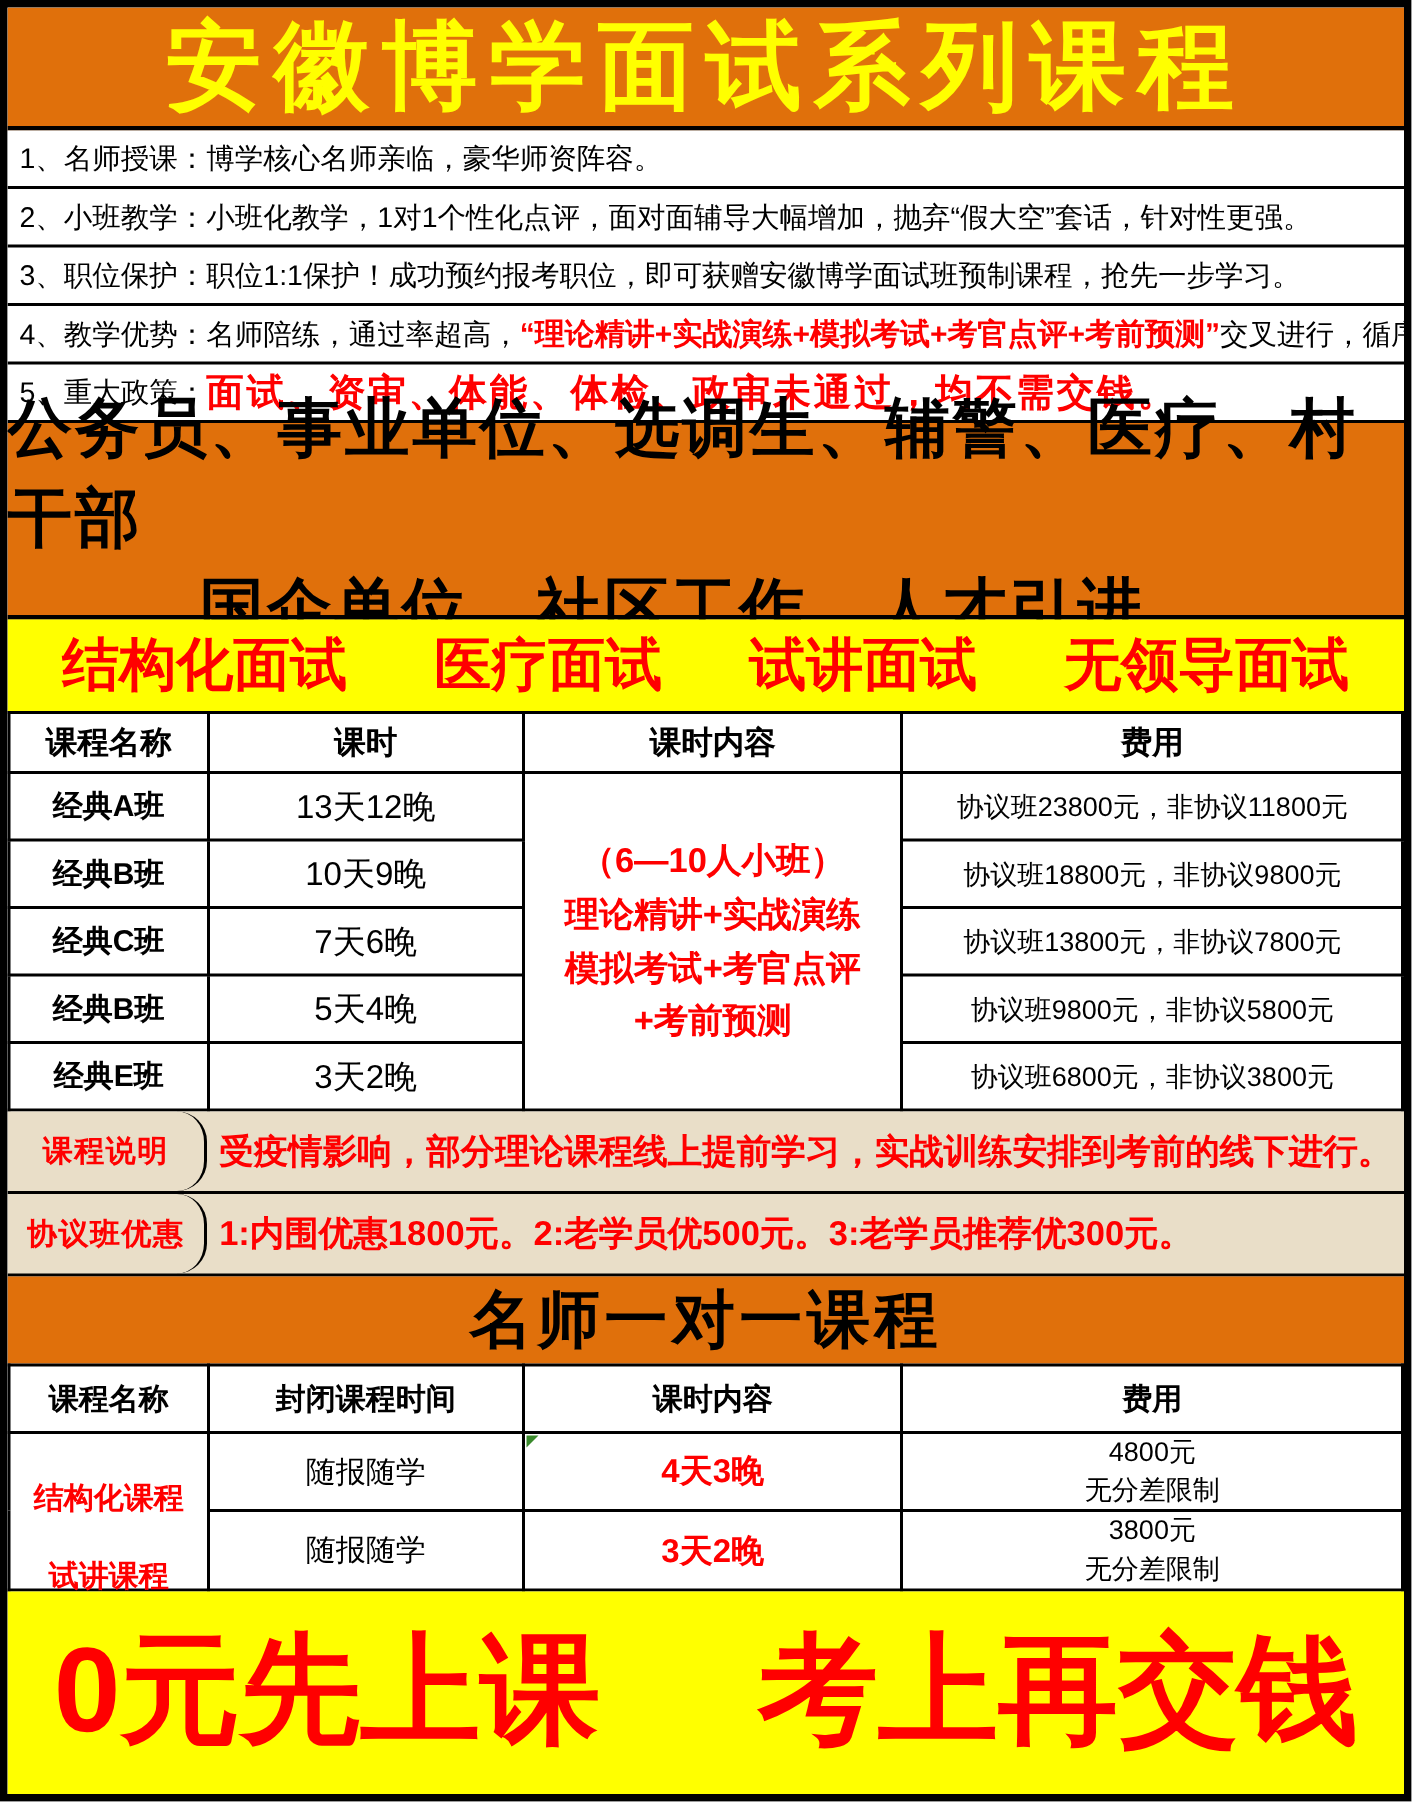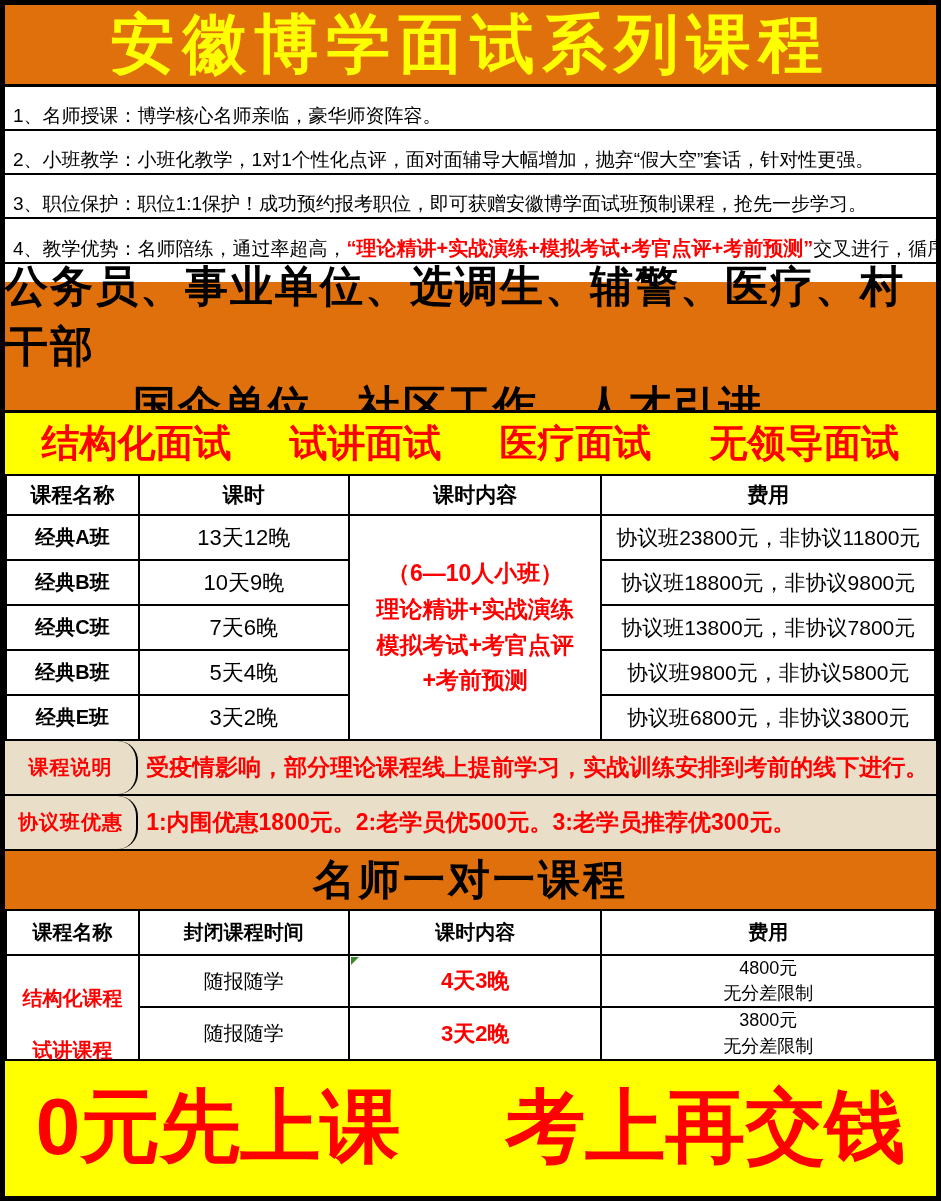--- a/index.html
+++ b/index.html
@@ -16,21 +16,21 @@
   }
   .hero-title{
     font-family:"DejaVu Serif", serif;
     font-size:64px; font-weight:bold; color:#FFFF00;
     letter-spacing:8px; white-space:nowrap;
   }
   
   .features{ height:195px; display:flex; flex-direction:column; background:#fff; }
   .feature-row{
     flex:1; display:flex; align-items:center; padding-left:8px;
-    border-bottom:2px solid #000; font-size:19px; color:#000; white-space:nowrap;margin-top:16px;
+    border-bottom:2px solid #000; font-size:19px; color:#000; white-space:nowrap;
   }
   .feature-red{ color:#FF0000; font-weight:bold; font-size:20px; }
   .feature-red-big{
     color:#FF0000; font-weight:bold; font-size:25px;
     font-family:"DejaVu Serif", serif; letter-spacing:2px;
   }
   
   .audience{
     height:131px; background:#E0700B; border-bottom:3px solid #000;
     display:flex; flex-direction:column; align-items:center; justify-content:center;
@@ -44,21 +44,21 @@
   }
   
   table{ width:100%; border-collapse:collapse; table-layout:fixed; }
   td,th{ border:2px solid #000; text-align:center; vertical-align:middle; padding:0; }
   th{ font-size:21px; font-weight:bold; color:#000; }
   .t1 .c1{ width:14.3%; } .t1 .c2{ width:22.6%; } .t1 .c3{ width:27.2%; } .t1 .c4{ width:35.9%; }
   .t1 th{ height:40px; }
   .t1 td{ height:45px; }
   .cell-name{ font-weight:bold; font-size:20px; }
   .cell-hours{ font-size:22px; }
-  .cell-fee{ font-size:21px; }
+  .cell-fee{ font-size:18px; }
   .cell-content{
     color:#FF0000; font-weight:bold; font-size:23px; line-height:1.55;
   }
   
   .note-row{
     height:55px; background:#E9DEC8; display:flex; align-items:center;
     border-bottom:2px solid #000;
   }
   .note-label{
     width:14.3%; height:100%; border-right:2px solid #000;
@@ -132,22 +132,22 @@
     </div>
   </div>
 
   <div class="audience">
     <div>公务员、事业单位、选调生、辅警、医疗、村干部</div>
     <div>国企单位、社区工作、人才引进、</div>
   </div>
 
   <div class="interview">
     <span>结构化面试</span>
+    <span>医疗面试</span>
     <span>试讲面试</span>
-    <span>医疗面试</span>
     <span>无领导面试</span>
   </div>
 
   <table class="t1">
     <tbody>
         <tr>
       <th class="c1">课程名称</th>
       <th class="c2">课时</th>
       <th class="c3">课时内容</th>
       <th class="c4">费用</th>

